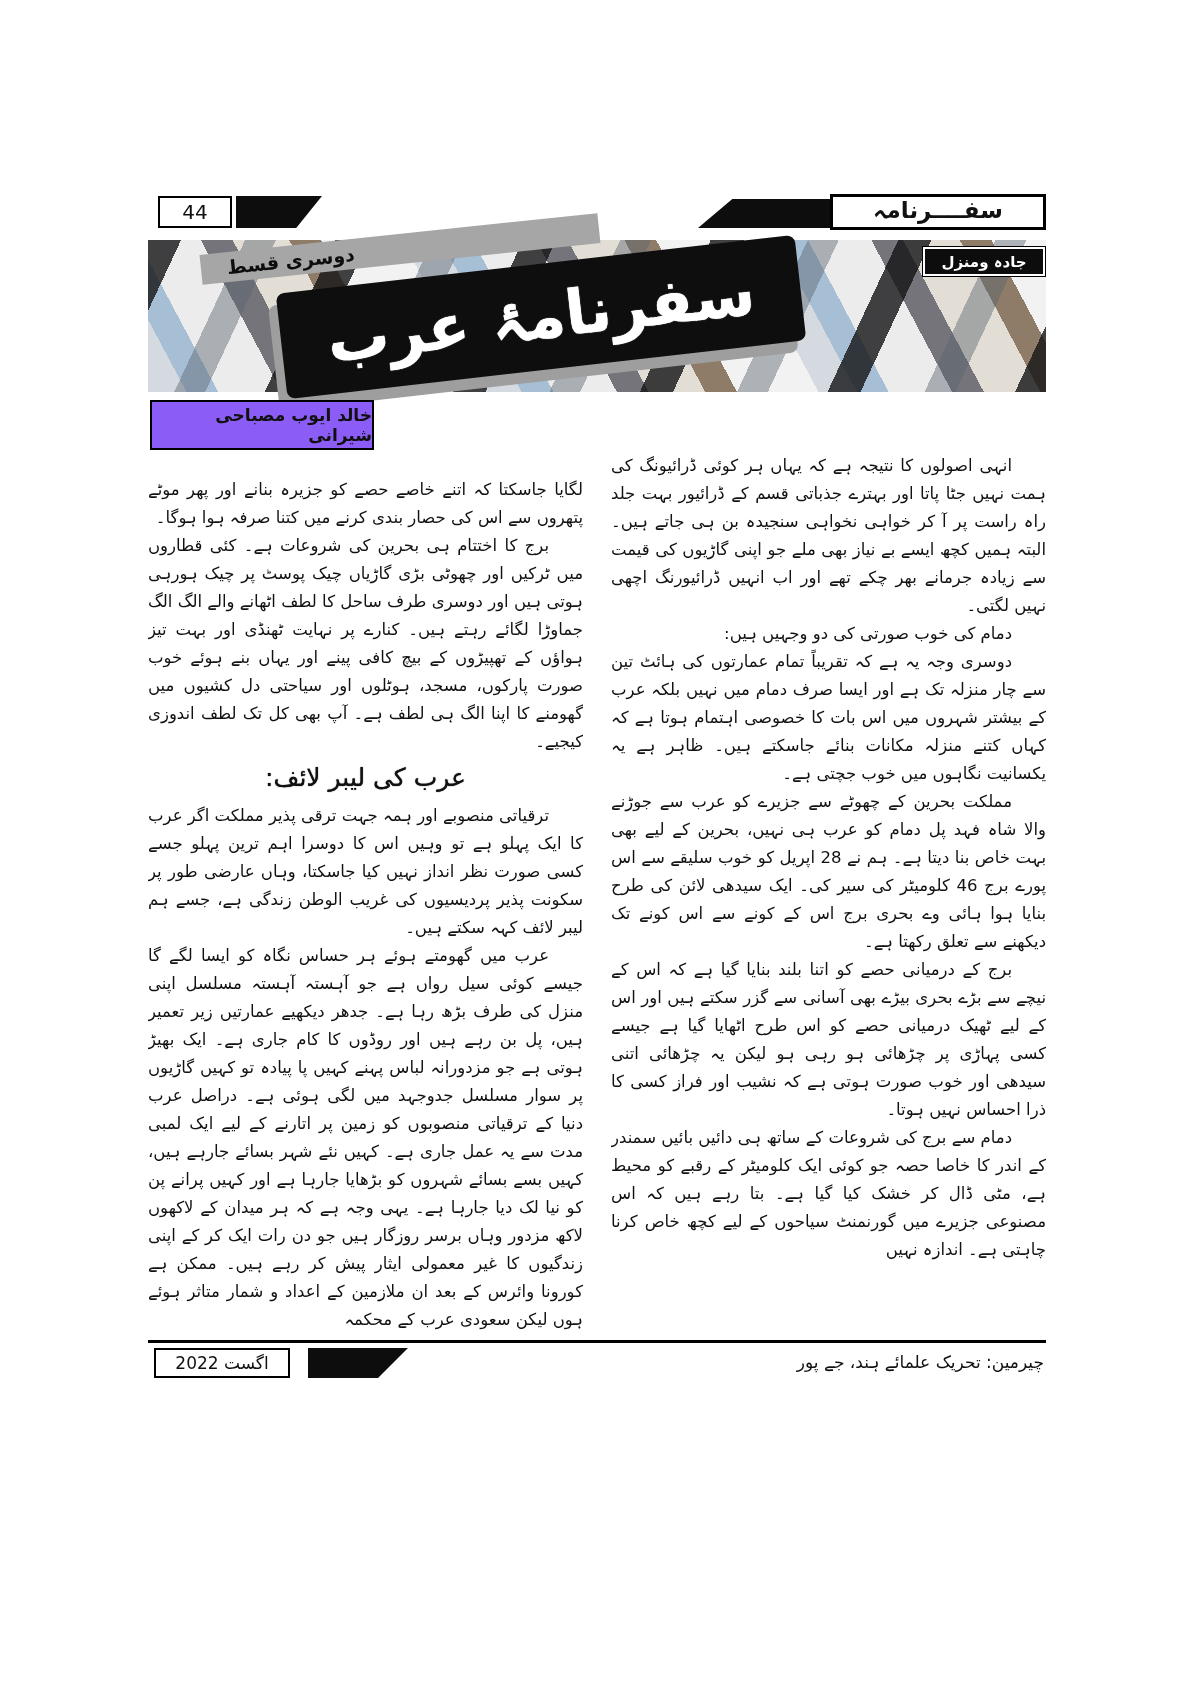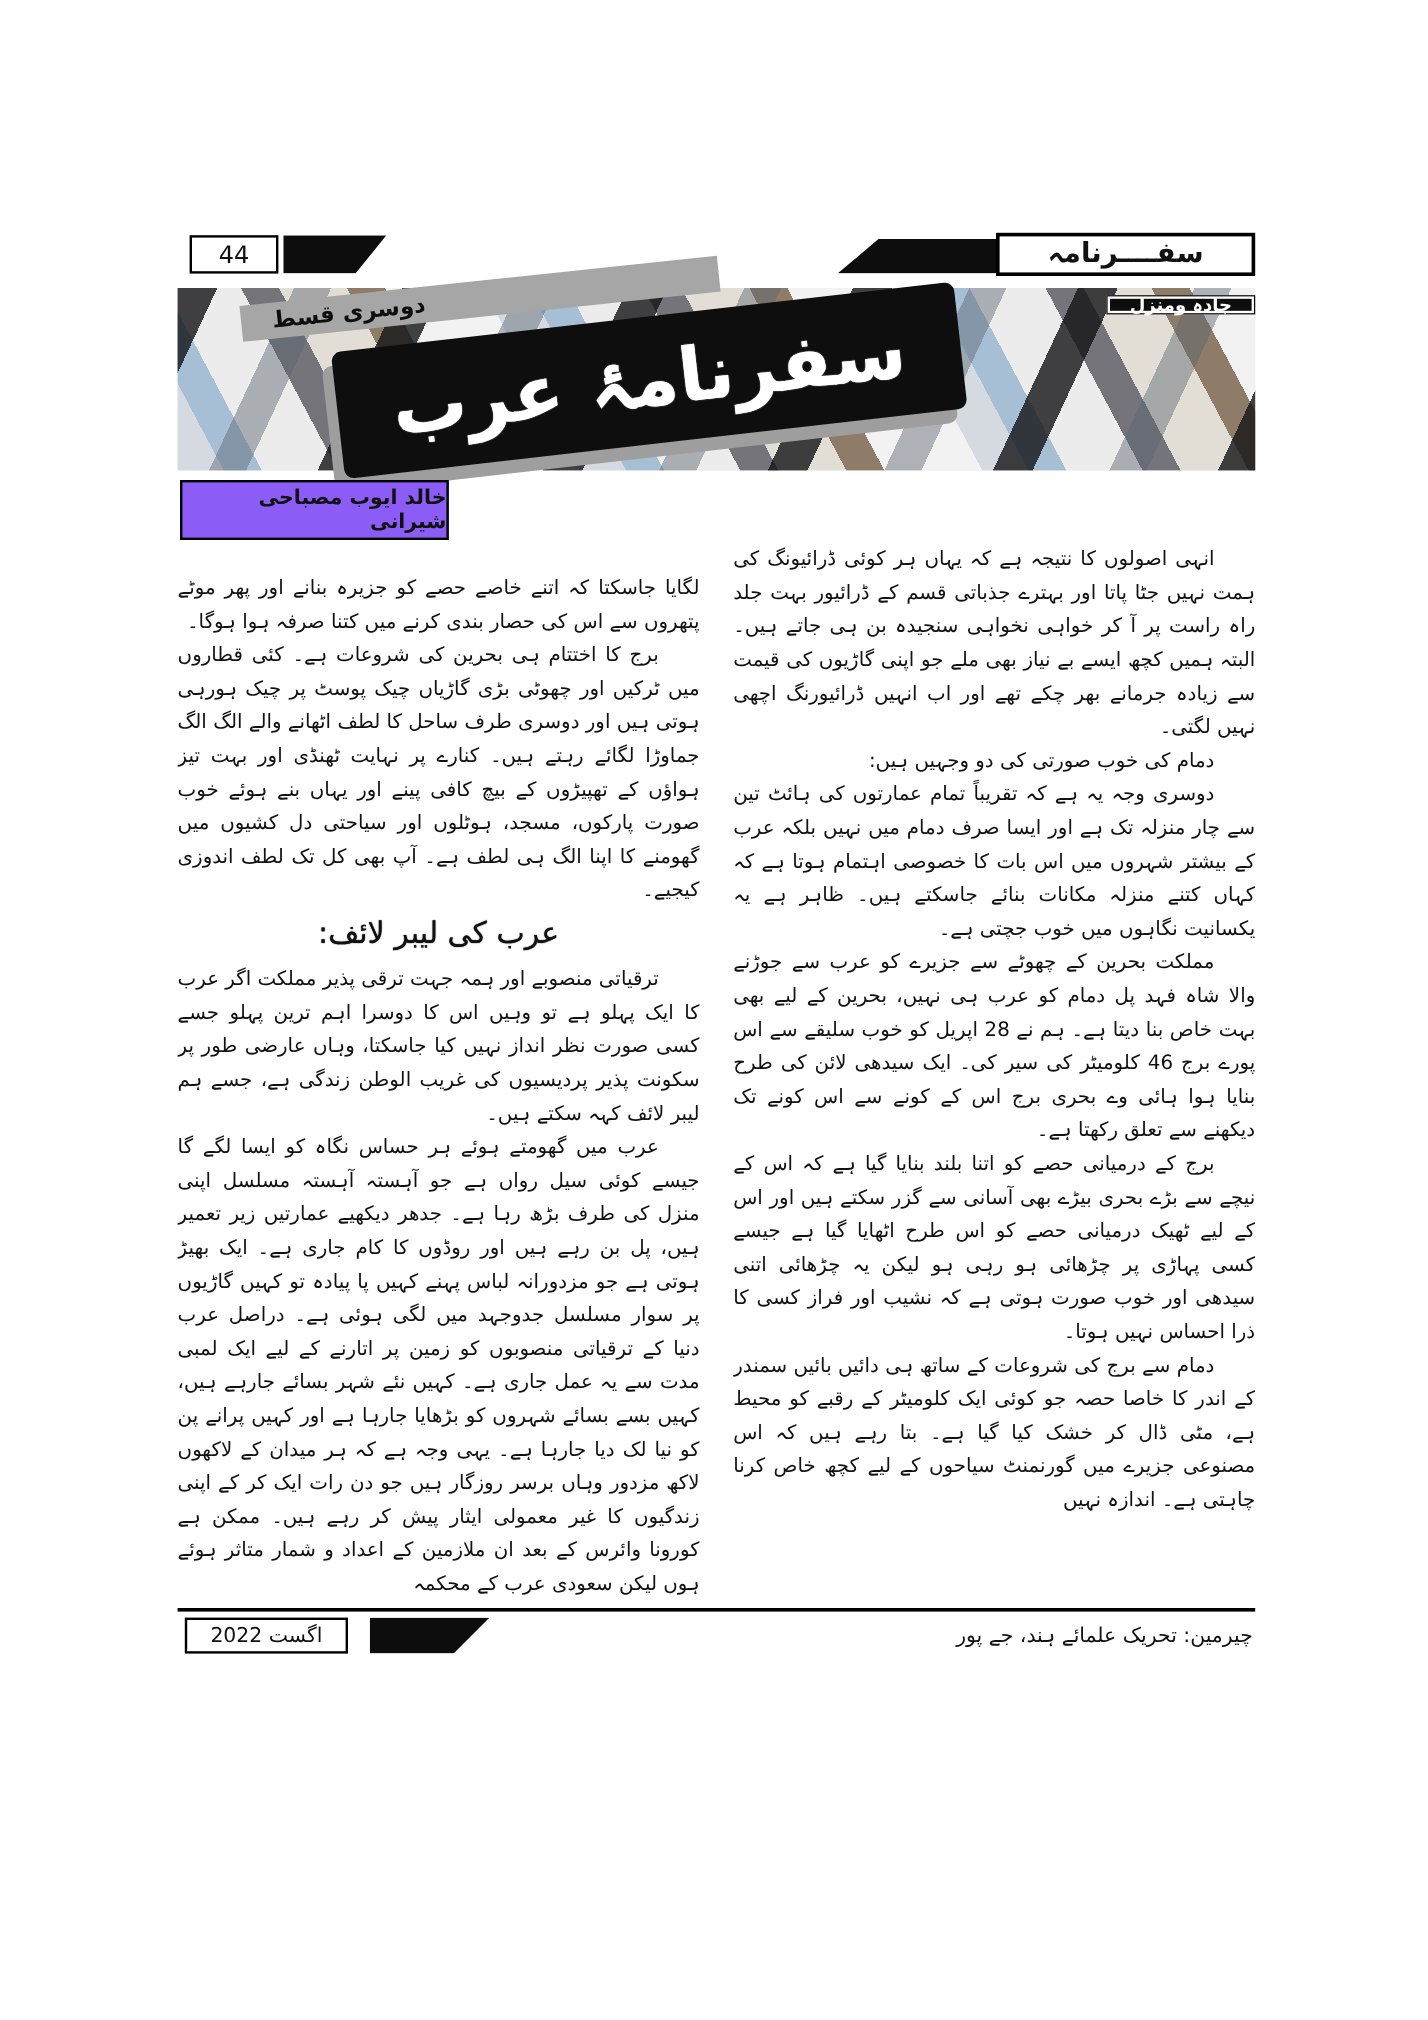--- a/index.html
+++ b/index.html
@@ -27,21 +27,21 @@
     background:#0d0d0d;
     clip-path:polygon(0 100%,26% 0,100% 0,100% 100%);
   }
   .section-box{
     position:absolute;left:830px;top:194px;width:216px;height:36px;
     border:3px solid #000;box-sizing:border-box;background:#fff;
     display:flex;justify-content:center;
     font-size:23px;font-weight:bold;direction:rtl;
   }
   .kicker-box{
-    position:absolute;left:922px;top:246px;width:124px;height:16px;
+    position:absolute;left:922px;top:246px;width:124px;height:31px;
     border:1.5px solid #000;box-sizing:border-box;background:#fff;
     padding:2px;z-index:6;
   }
   .kicker-inner{
     width:100%;height:100%;background:#0d0d0d;color:#fff;
     display:flex;align-items:center;justify-content:center;
     font-size:15px;font-weight:bold;direction:rtl;box-sizing:border-box;
   }
   
   .banner{

